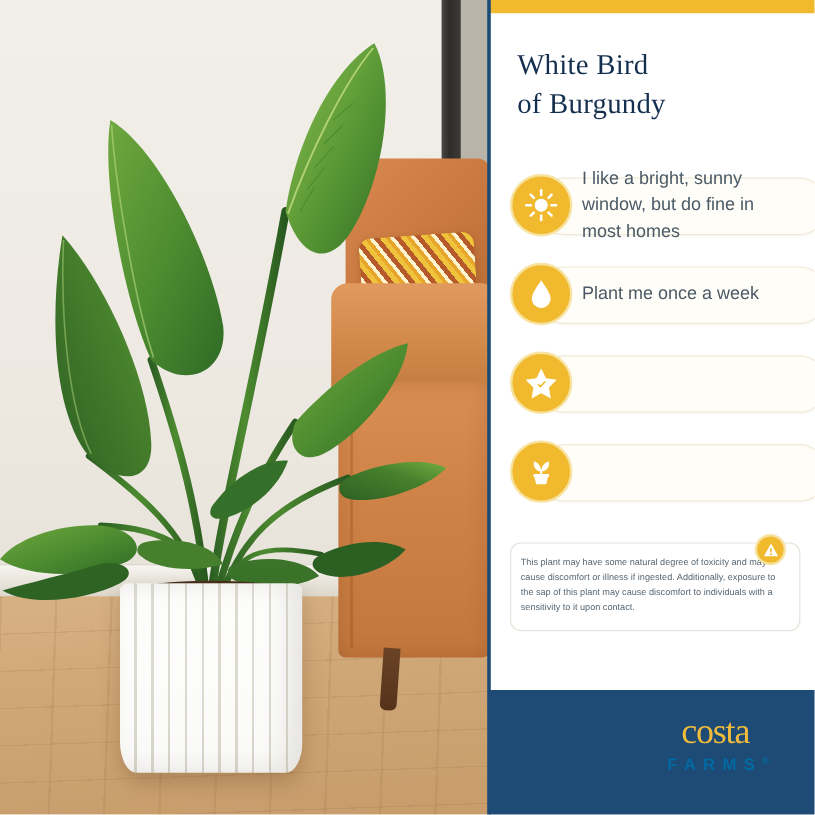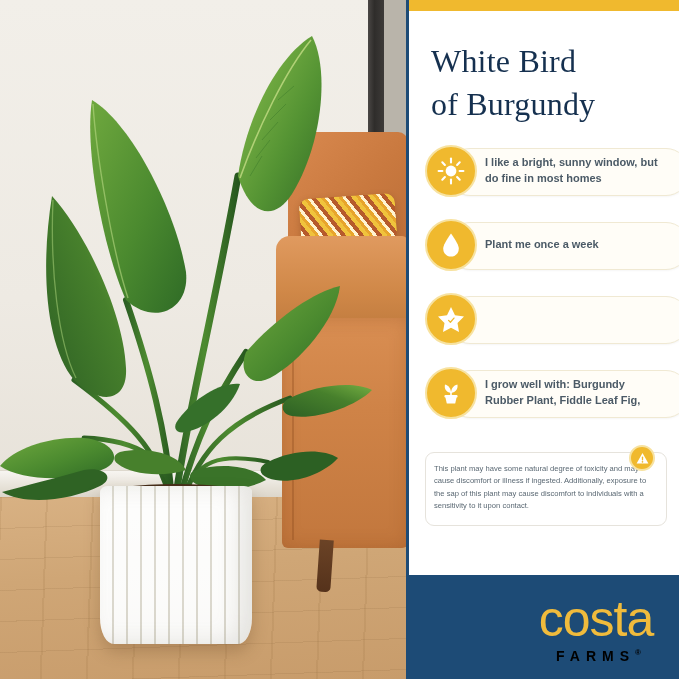--- a/index.html
+++ b/index.html
@@ -57,48 +57,48 @@
   .soil{position:absolute;left:104px;top:484px;width:144px;height:22px;border-radius:50%;
         background:radial-gradient(ellipse at 50% 40%,#5a3b22,#3a2413 70%,#2d1c0e);}
   .stems{position:absolute;left:0;top:0;width:408px;height:679px;}
 
   
   .panel{position:absolute;left:408px;top:0;width:271px;height:679px;background:#ffffff;}
   .topbar{position:absolute;left:408px;top:0;width:271px;height:11px;background:#f0b92e;}
   .divider{position:absolute;left:406px;top:0;width:3px;height:679px;background:#1d4b76;}
 
   .title{position:absolute;left:431px;top:40px;width:230px;
-        font-family:"Liberation Serif", serif;font-size:32px;line-height:1.33;
+        font-family:"Liberation Serif", serif;font-size:24px;line-height:1.33;
         color:#15304f;letter-spacing:.2px;}
 
   .cards{position:absolute;left:425px;top:145px;width:250px;}
   .infocard{position:relative;height:52px;margin-bottom:22px;}
   .pill{position:absolute;left:22px;top:3px;width:240px;height:46px;
         background:#fffdf7;border:1px solid #f0e9d3;border-radius:23px;
         box-shadow:0 1px 2px rgba(0,0,0,.04);}
   .badge{position:absolute;left:0;top:0;width:52px;height:52px;border-radius:50%;
         background:#f0b92e;border:2px solid #f7e2a0;box-sizing:border-box;
         display:flex;align-items:center;justify-content:center;z-index:2;}
   .badge svg{display:block;}
   .ctext{position:absolute;left:60px;top:50%;transform:translateY(-50%);
-        width:180px;font-size:11px;line-height:1.45;color:#4b5a66;font-weight:bold;}
+        width:180px;font-size:15px;line-height:1.45;color:#4b5a66;}
 
   .disclaimer{position:absolute;left:425px;top:452px;width:240px;height:72px;
         background:#fff;border:1px solid #e6e3dc;border-radius:9px;}
   .disc-text{position:absolute;left:434px;top:463px;width:218px;
         font-size:7.6px;line-height:1.62;color:#5a6873;}
   .warn{position:absolute;left:629px;top:445px;width:26px;height:26px;border-radius:50%;
         background:#f0b92e;border:2px solid #f7e2a0;box-sizing:border-box;z-index:3;
         display:flex;align-items:center;justify-content:center;}
 
   .footer{position:absolute;left:408px;top:575px;width:271px;height:104px;background:#1d4b76;}
   .logo{position:absolute;left:530px;top:596px;width:132px;text-align:center;}
-  .logo-costa{font-family:Liberation Sans, sans-serif;font-size:50px;line-height:.95;
+  .logo-costa{font-family:Liberation Serif, serif;font-size:30px;line-height:.95;
         color:#f0bb3c;letter-spacing:-1px;font-weight:400;}
-  .logo-farms{font-size:14px;letter-spacing:6px;color:#000000;font-weight:700;margin-top:4px;
+  .logo-farms{font-size:14px;letter-spacing:6px;color:#0369a1;font-weight:700;margin-top:4px;
         padding-left:5px;}
   .logo-farms sup{font-size:8px;letter-spacing:0;}
 </style>
 </head>
 <body>
 
 <div class="card-root">
 
   <div class="photo" aria-hidden="true">
     <div class="wall"></div>
@@ -239,21 +239,20 @@
       <div class="pill"></div>
       <div class="badge">
         <svg width="30" height="30" viewBox="0 0 30 30">
           <path d="M15 15 C 15 11, 13 7.5, 9 6.5 C 8 10.5, 10 14.2, 15 15 Z" fill="#fff"></path>
           <path d="M15 15 C 15.2 10.8, 17.4 7.4, 21.4 6.6 C 22.2 10.8, 20 14.4, 15 15 Z" fill="#fff"></path>
           <rect x="14.2" y="13.5" width="1.6" height="5.2" fill="#fff" rx=".7"></rect>
           <path d="M9.2 18.6 L20.8 18.6 L19.2 25.6 L10.8 25.6 Z" fill="#fff"></path>
           <rect x="8.4" y="17.1" width="13.2" height="2.5" rx="1.1" fill="#fff"></rect>
         </svg>
       </div>
-      <div class="ctext">I grow well with: Burgundy Rubber Plant, Fiddle Leaf Fig,</div>
     </div>
   </div>
 
   <div class="disclaimer"></div>
   <div class="warn">
     <svg width="15" height="15" viewBox="0 0 15 15">
       <path d="M7.5 2 L13.4 12.6 L1.6 12.6 Z" fill="#fff"></path>
       <rect x="6.85" y="5.6" width="1.3" height="3.8" rx=".6" fill="#f0b92e"></rect>
       <circle cx="7.5" cy="10.8" r=".85" fill="#f0b92e"></circle>
     </svg>

